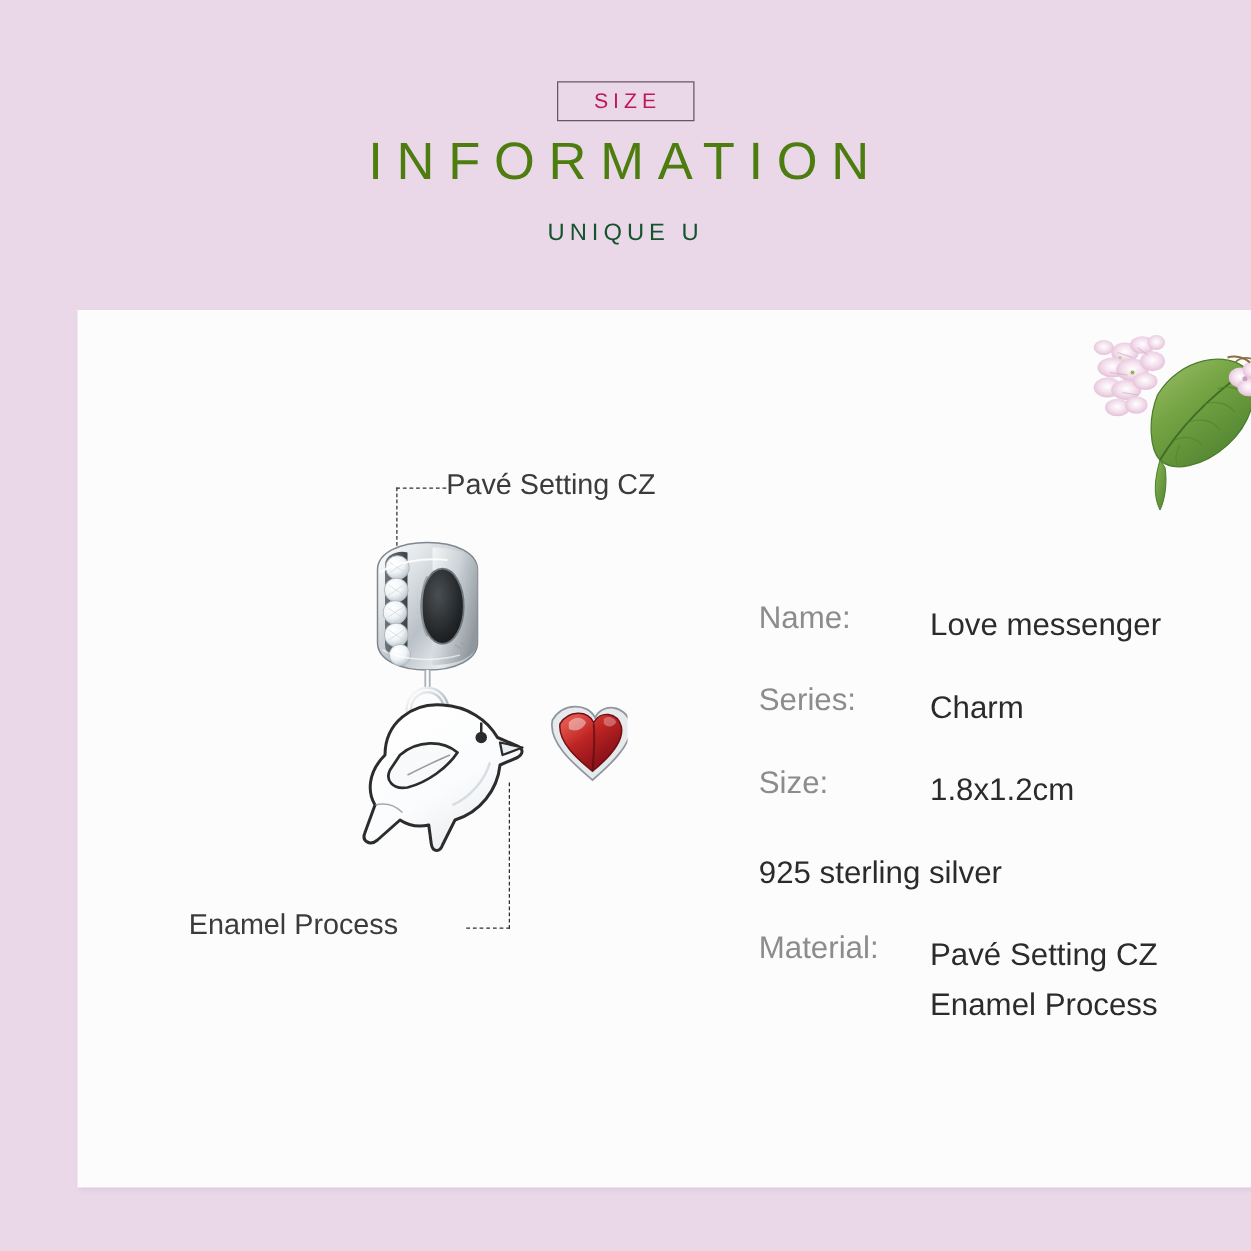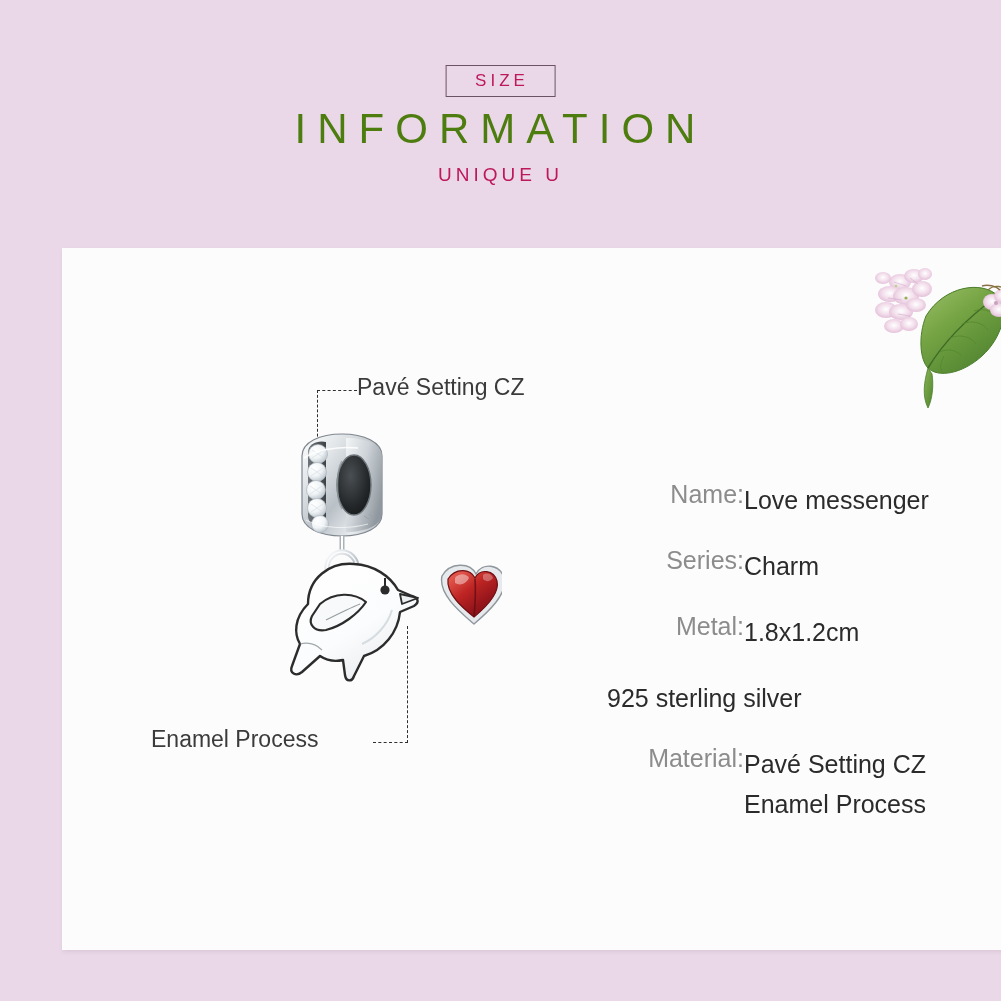--- a/index.html
+++ b/index.html
@@ -44,26 +44,26 @@
     font-size: 42px;
     font-weight: 300;
     letter-spacing: 11px;
     color: #4d7c0f;
     white-space: nowrap;
     line-height: 1.1;
   }
   .info-sub {
     position: absolute;
     left: 50%;
-    top: 165px;
+    top: 177px;
     transform: translateX(-50%);
     font-size: 19px;
     font-weight: 400;
     letter-spacing: 4px;
-    color: #be185d;
+    color: #14532d;
     white-space: nowrap;
     line-height: 1.1;
   }
 
   
   .card {
     position: absolute;
     left: 22px;
     top: 248px;
     width: 956px;
@@ -133,21 +133,20 @@
     display: flex;
     align-items: flex-start;
     margin-bottom: 26px;
   }
   .spec-label {
     width: 137px;
     flex: 0 0 137px;
     font-size: 25px;
     color: #8c8c8c;
     line-height: 1.18;
-    text-align: right;
   }
   .spec-values {
     flex: 1 1 auto;
   }
   .spec-value {
     font-size: 25px;
     color: #2b2b2b;
     line-height: 1.6;
   }
 </style>
@@ -395,21 +394,21 @@
     </div>
 
     <div class="spec-row">
       <div class="spec-label">Series:</div>
       <div class="spec-values">
         <div class="spec-value">Charm</div>
       </div>
     </div>
 
     <div class="spec-row">
-      <div class="spec-label">Metal:</div>
+      <div class="spec-label">Size:</div>
       <div class="spec-values">
         <div class="spec-value">1.8x1.2cm</div>
       </div>
     </div>
 
     <div class="spec-row">
       <div class="spec-values">
         <div class="spec-value">925 sterling silver</div>
       </div>
     </div>

